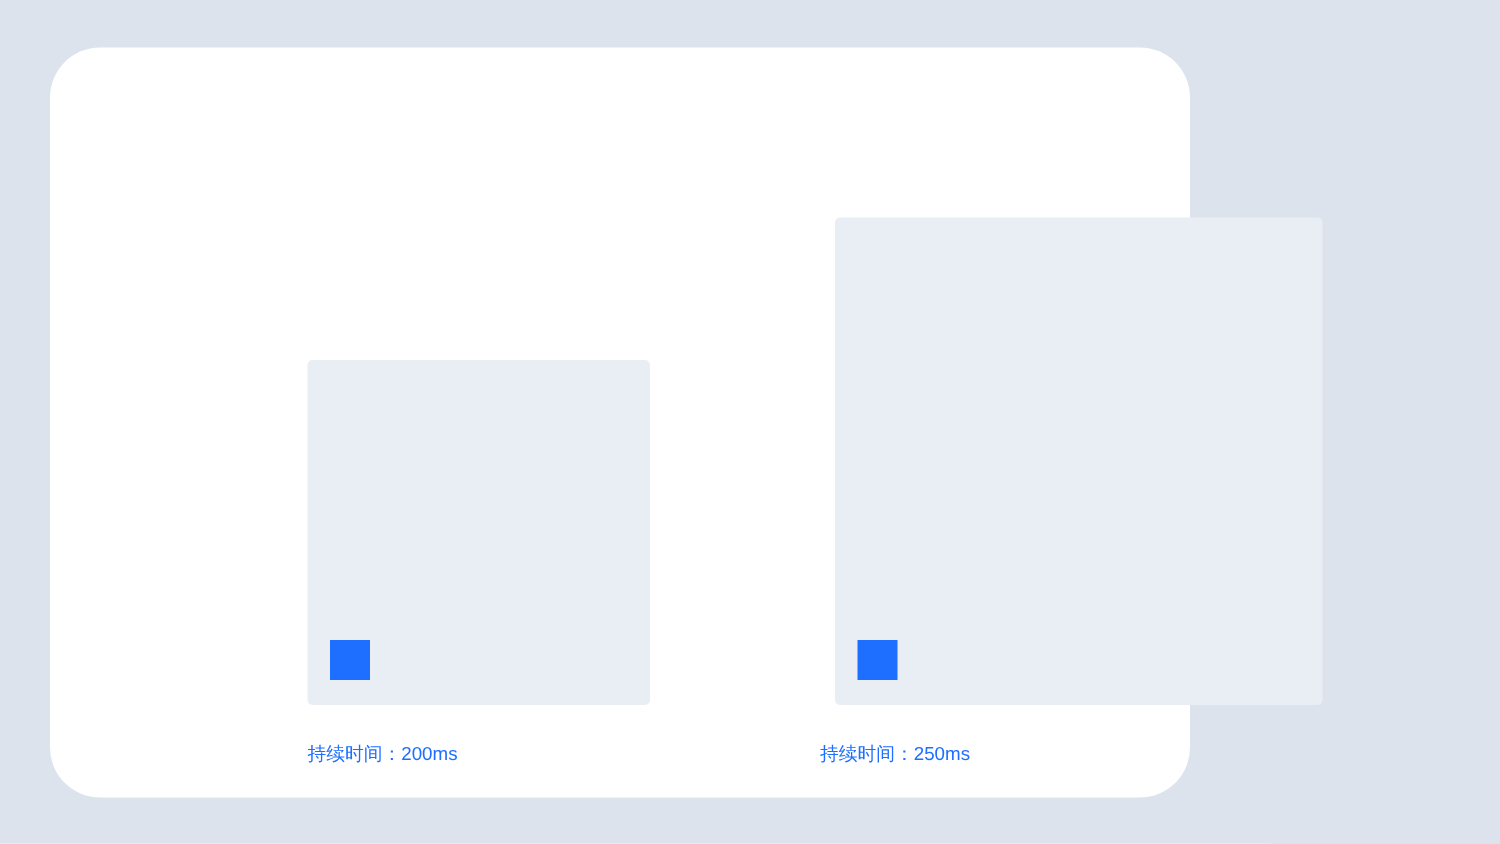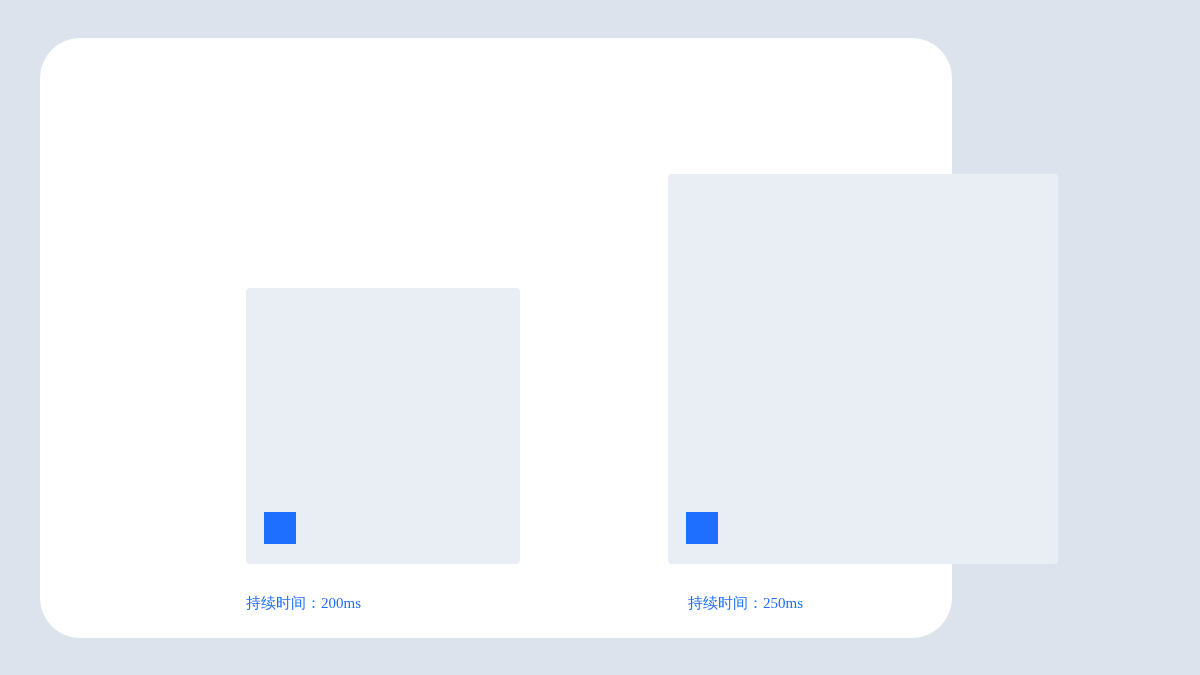--- a/index.html
+++ b/index.html
@@ -15,21 +15,20 @@
       overflow: hidden;
     }
     .card {
       position: absolute;
       left: 40px;
       top: 38px;
       width: 912px;
       height: 600px;
       background: #ffffff;
       border-radius: 40px;
-      font-family: Liberation Serif, serif;
     }
     .demo-panel {
       position: absolute;
       background: #e9eef5;
       border-radius: 4px;
     }
     .demo-left {
       left: 206px;
       top: 250px;
       width: 274px;
@@ -53,21 +52,21 @@
       position: absolute;
       font-size: 15px;
       color: #1e6fff;
       font-weight: 500;
     }
     .caption-left {
       left: 206px;
       top: 556px;
     }
     .caption-right {
-      left: 648px;
+      left: 616px;
       top: 556px;
     }
   </style>
 </head>
 <body>
 
 <div class="card">
 
   <div class="demo-panel demo-left">
     <div class="square"></div>

